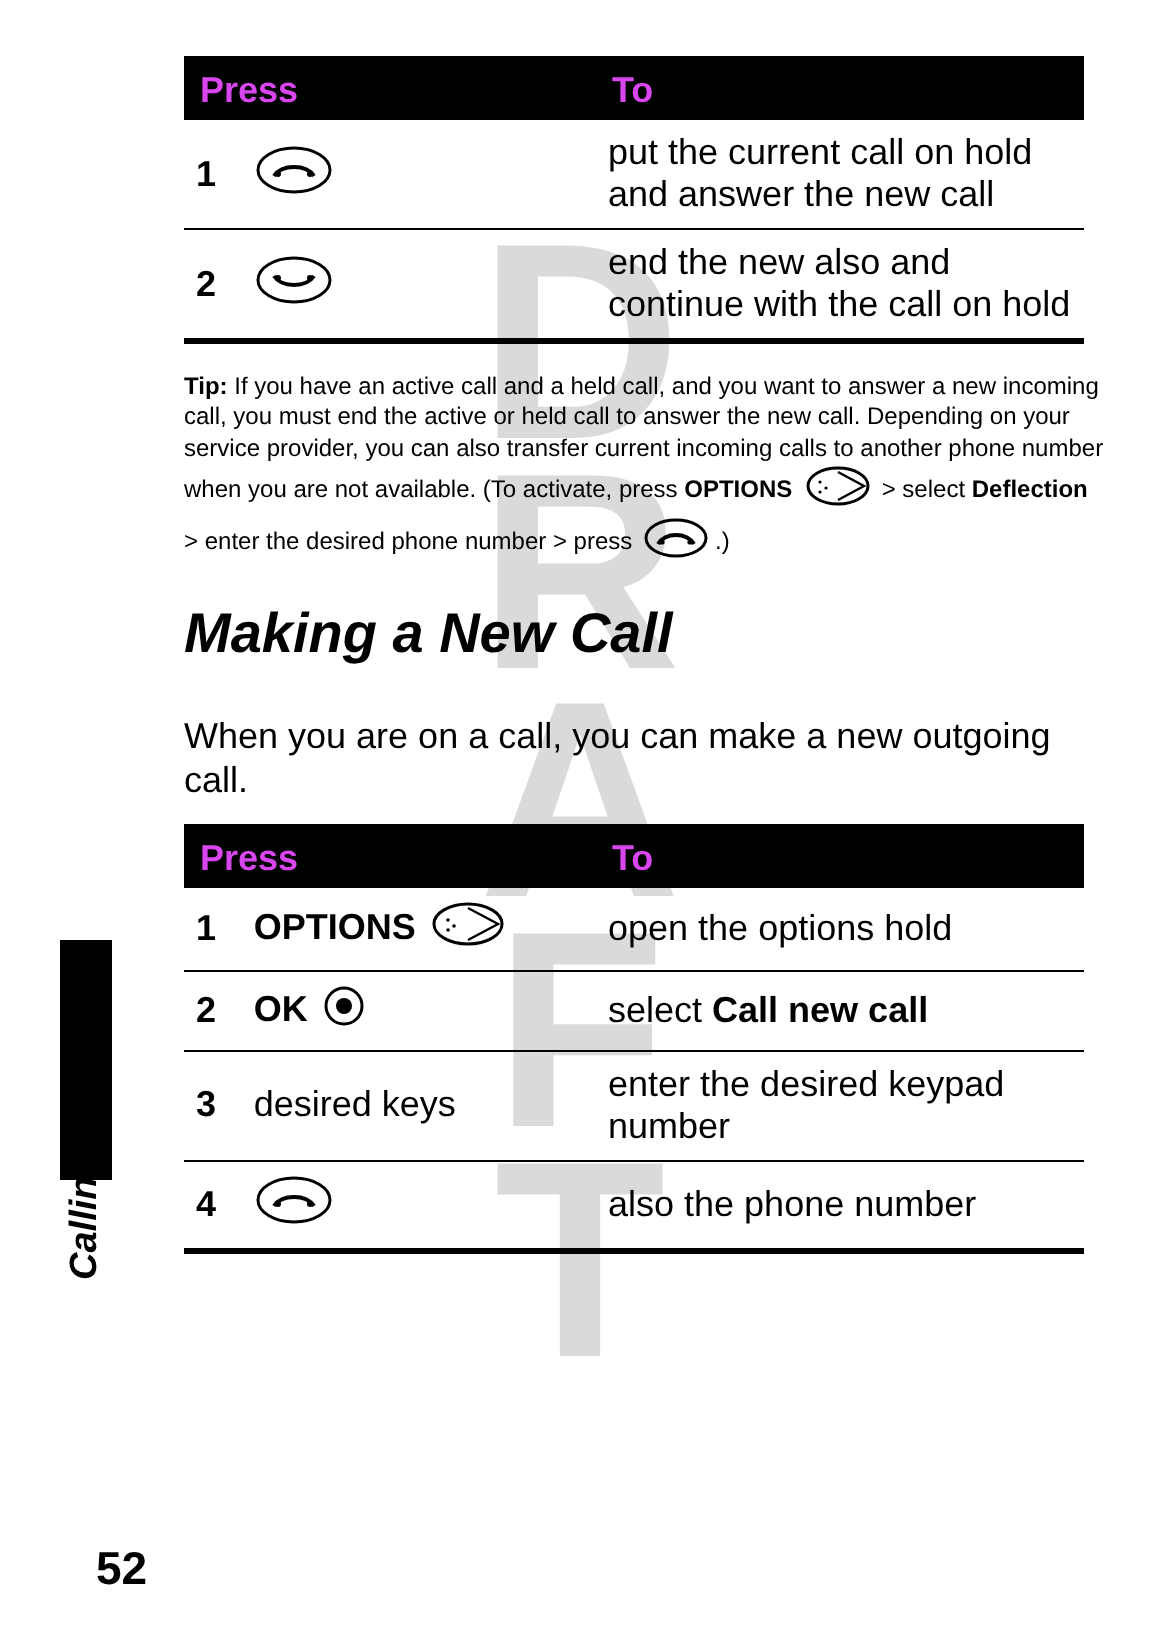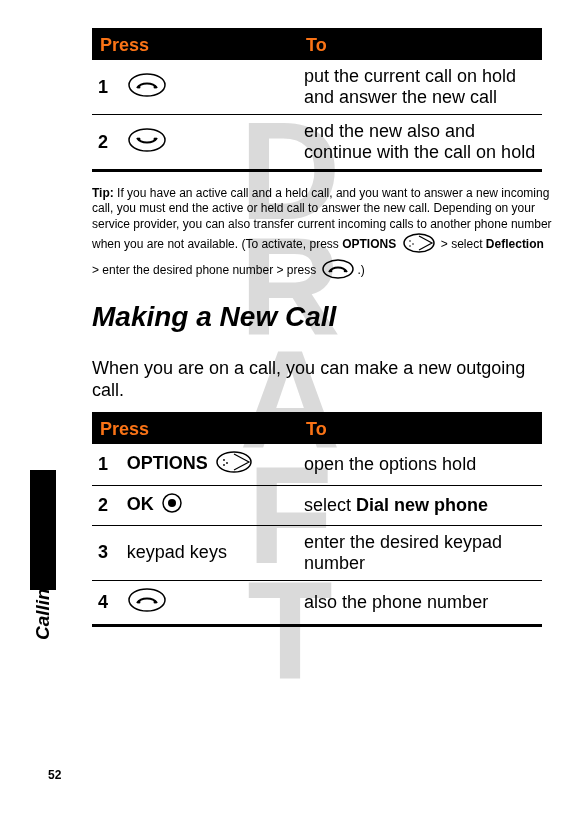--- a/index.html
+++ b/index.html
@@ -78,21 +78,21 @@
     font-size: 28px;
     margin: 16px 0 24px 0;
   }
   table.press {
     border-collapse: collapse;
     width: 450px;
     margin: 6px 0 6px 0;
   }
   table.press thead th {
     background: #000;
-    color: #f97316;
+    color: #d946ef;
     text-align: left;
     font-weight: bold;
     font-size: 18px;
     padding: 4px 8px;
     border-top: 3px solid #000;
   }
   table.press td {
     font-size: 18px;
     padding: 6px 6px;
     vertical-align: middle;
@@ -100,23 +100,23 @@
   }
   table.press tbody tr:last-child td {
     border-bottom: 3px solid #000;
   }
   table.press .numcell { width: 22px; font-weight: bold; padding-right:0; }
   table.press .presscell { width: 160px; }
   .icon { display:inline-block; vertical-align:middle; }
   .pagenum {
     position: absolute;
     left: 48px;
-    bottom: 36px;
+    bottom: 20px;
     font-weight: bold;
-    font-size: 12px;
+    font-size: 23px;
   }
   .inline-icon { display:inline-block; vertical-align:middle; margin:0 2px; }
 </style>
 </head>
 <body>
 
 <div class="wm">
   <div>D</div>
     <div>R</div>
     <div>A</div>
@@ -225,26 +225,26 @@
         <td class="presscell">
           <span class="ui-word">OK</span>
           <span class="inline-icon">
             <svg width="22" height="22" viewBox="0 0 22 22">
                 <circle cx="11" cy="11" r="9" fill="none" stroke="#000" stroke-width="1.5"></circle>
                 <circle cx="11" cy="11" r="4" fill="#000"></circle>
               </svg>
           </span>
         </td>
         <td>
-          <span>select </span><span class="ui-word">Dial new phone</span>
+          <span>select </span><span class="ui-word">Call new call</span>
         </td>
       </tr>
       <tr>
         <td class="numcell">3</td>
-        <td class="presscell">keypad keys</td>
+        <td class="presscell">desired keys</td>
         <td>enter the desired keypad number</td>
       </tr>
       <tr>
         <td class="numcell">4</td>
         <td class="presscell">
           <span class="icon">
             <svg width="40" height="26" viewBox="0 0 40 26">
                 <ellipse cx="20" cy="13" rx="18" ry="11" fill="none" stroke="#000" stroke-width="1.5"></ellipse>
                 <path d="M10 16 C 14 10, 26 10, 30 16" fill="none" stroke="#000" stroke-width="2"></path>
                 <circle cx="12" cy="15" r="1.5" fill="#000"></circle>

